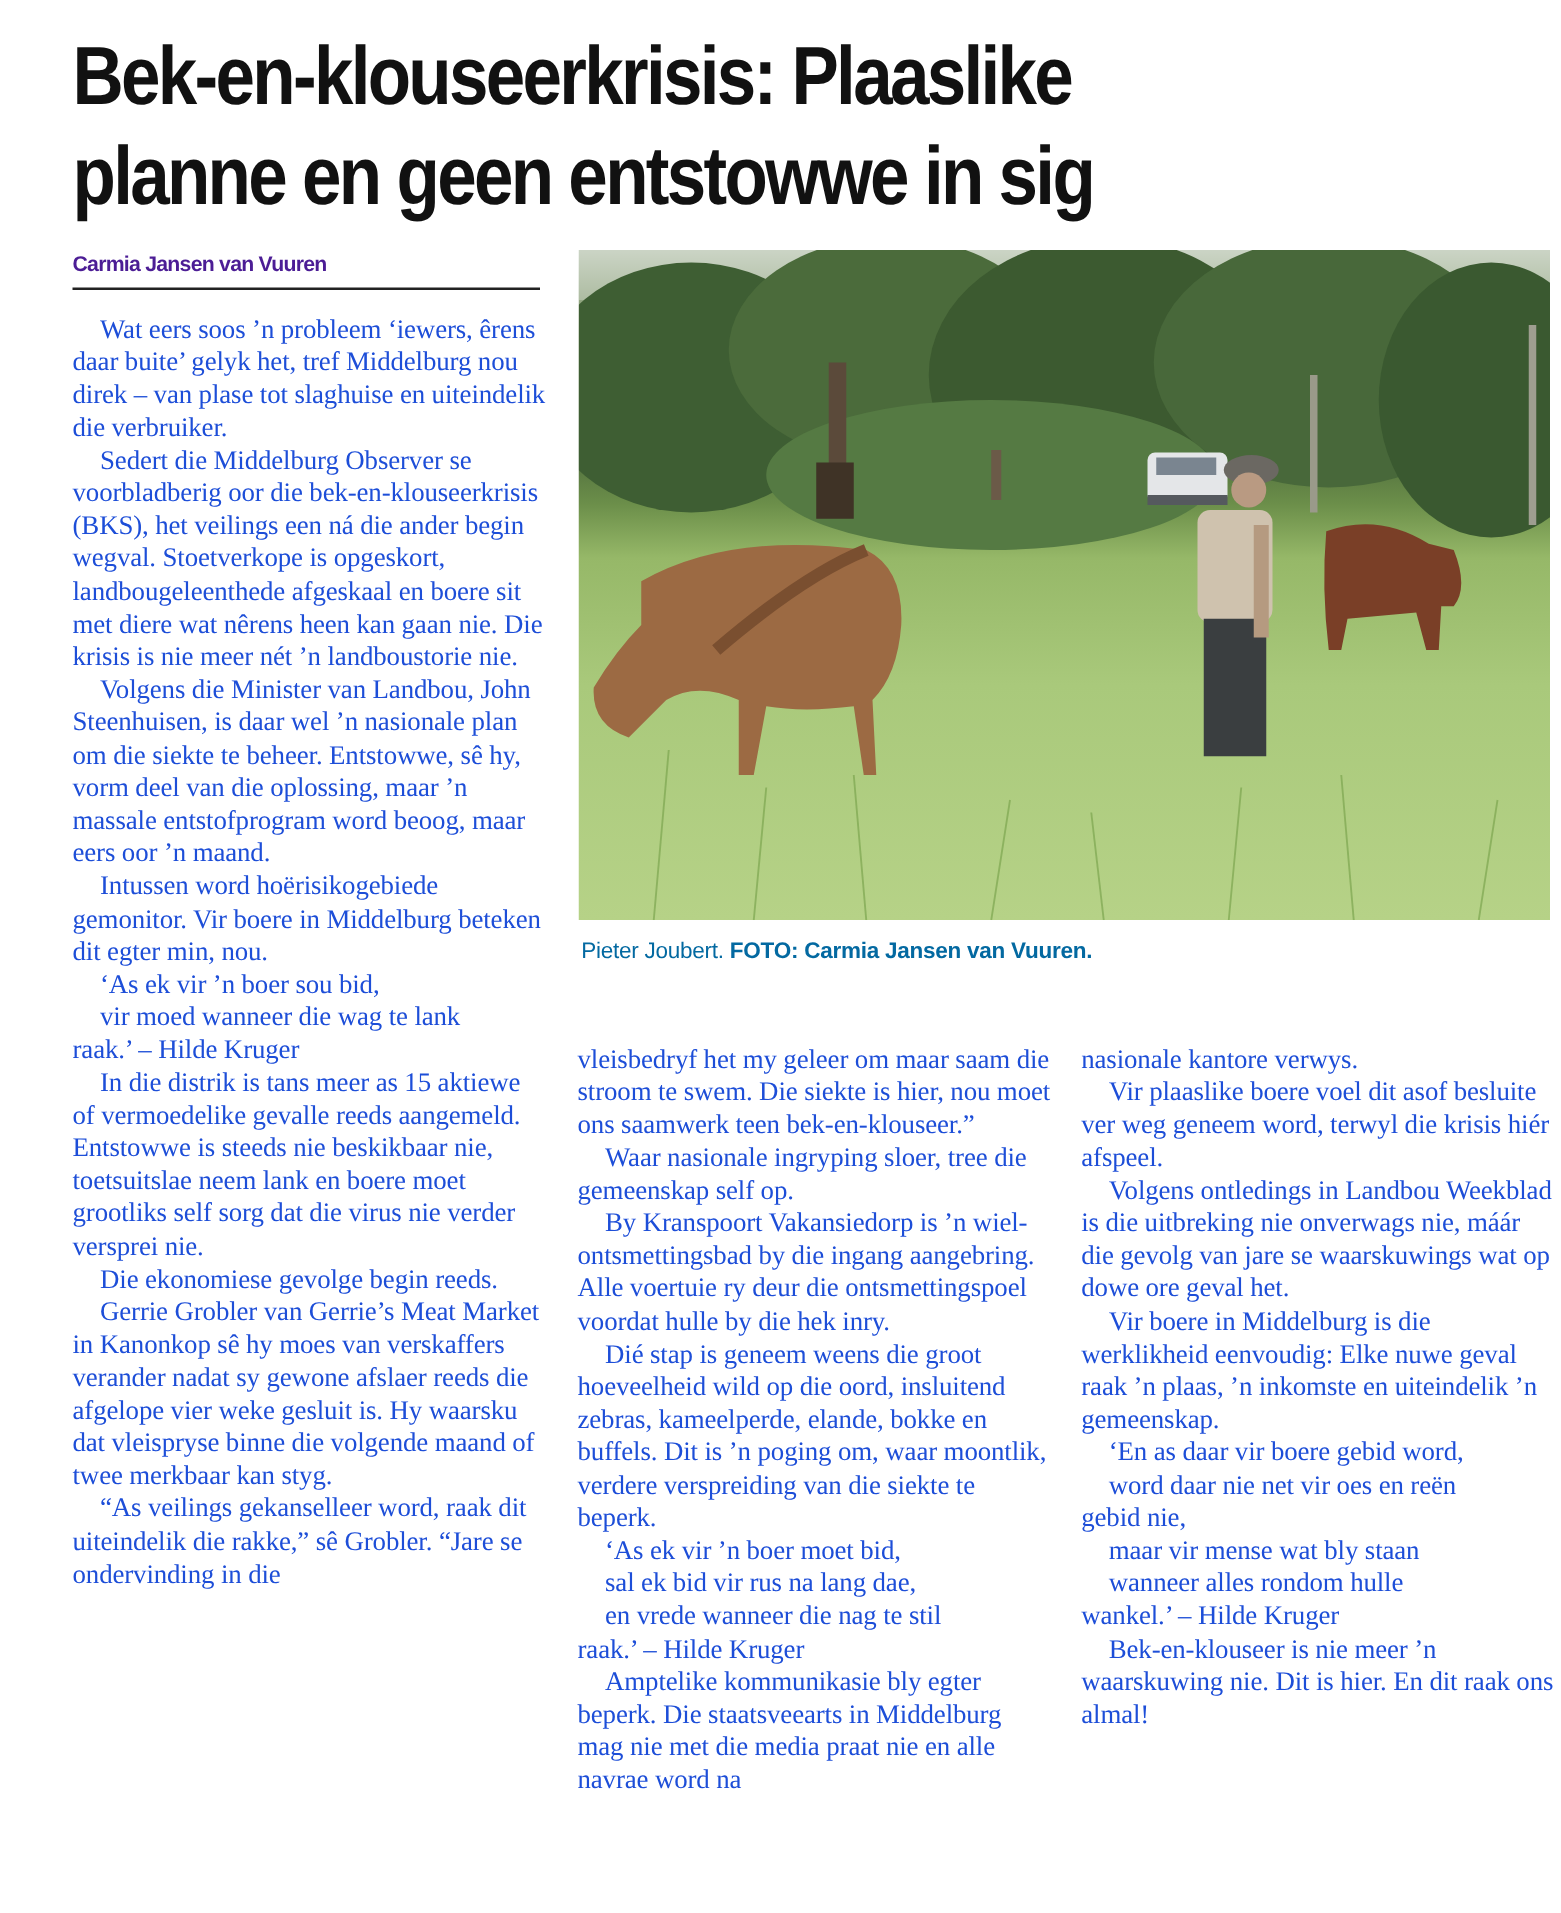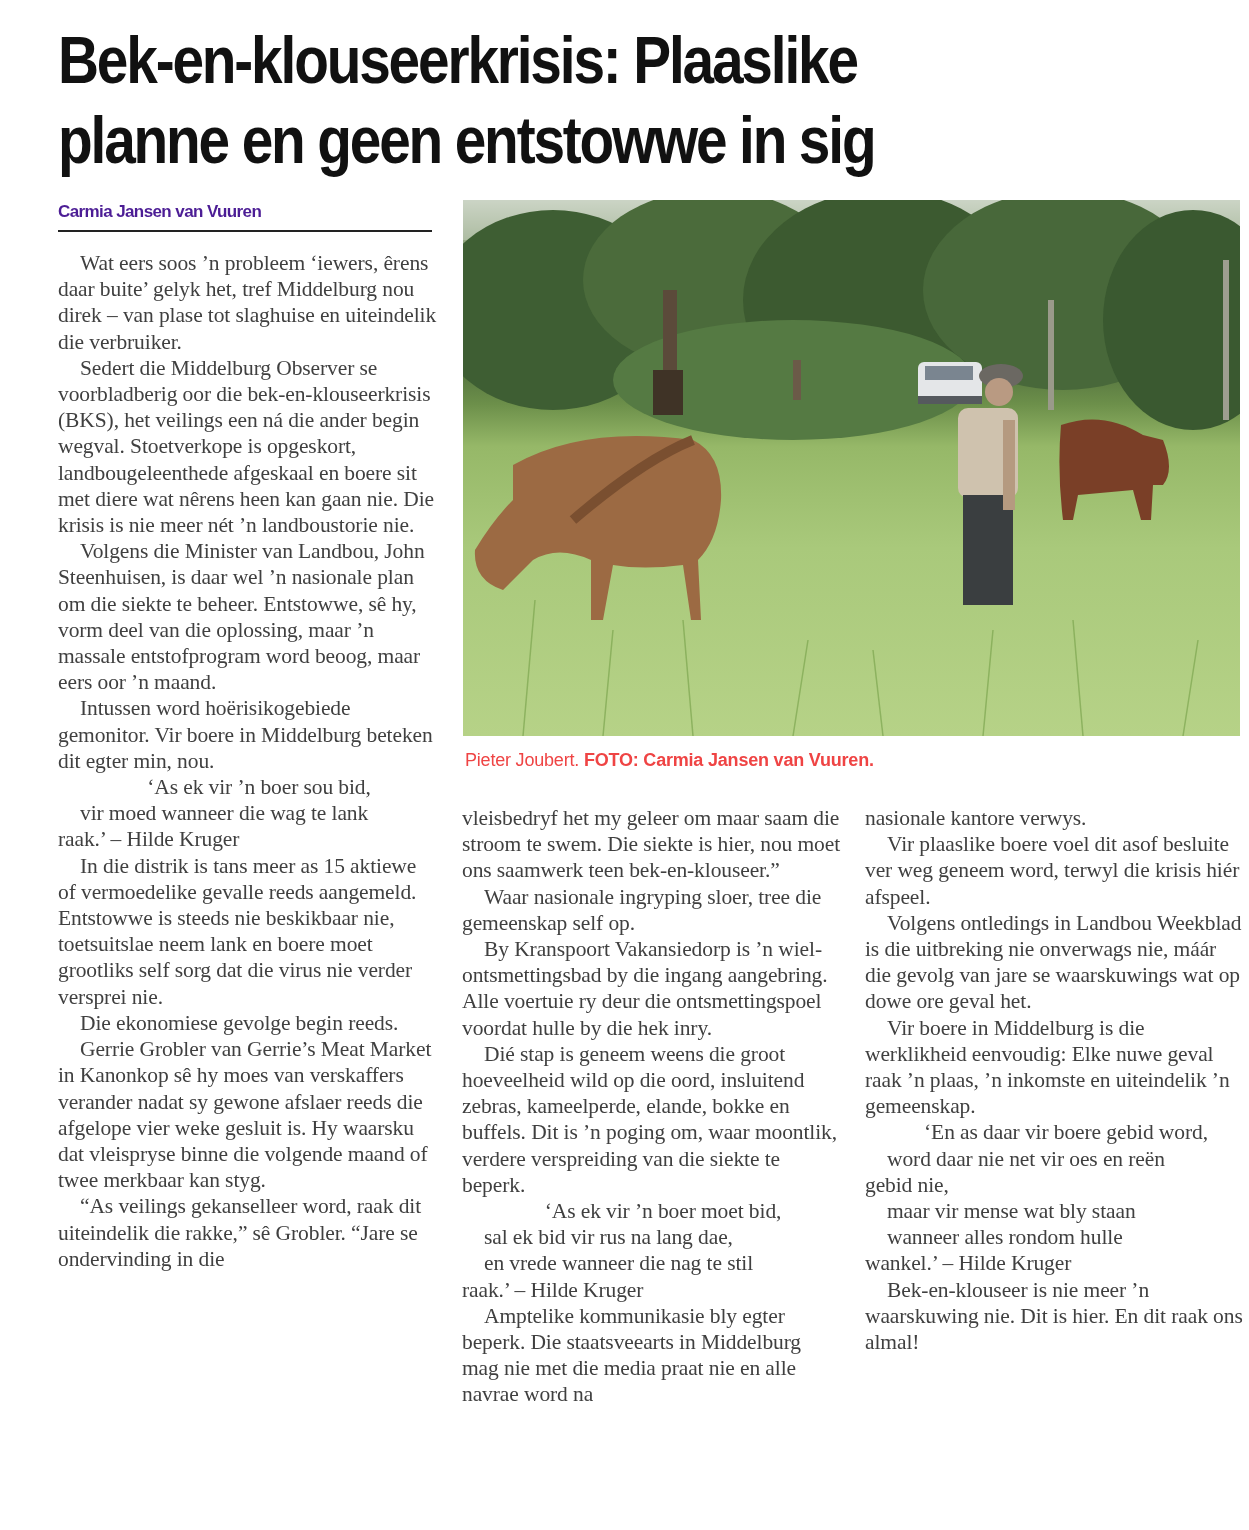--- a/index.html
+++ b/index.html
@@ -12,38 +12,38 @@
     color: #111;
   }
   .headline div { display: block; }
   .byline {
     position: absolute; left: 58px; top: 202px; width: 374px;
     font-family: "Liberation Sans", sans-serif; font-weight: bold; font-size: 17px;
     letter-spacing: -0.6px; padding-bottom: 8px; border-bottom: 2px solid #222; color: #4c1d95;
   }
   .col {
     position: absolute; font-family: "Liberation Serif", serif; font-size: 21.5px;
-    line-height: 26.2px; color: #404040; letter-spacing: -0.1px;
+    line-height: 26.2px; color: #1d4ed8; letter-spacing: -0.1px;
   }
   .col p { margin: 0; text-indent: 22px; }
-  .col p.noindent { text-indent: 0; }
-  .col p.verse { text-indent: 22px; text-align: center; }
+  .col p.noindent { text-indent: 0; margin-top: 29px; }
+  .col p.verse { text-indent: 22px; }
   .col p.verse-cont { padding-left: 22px; text-indent: 0; }
   .col p.verse-end { text-indent: 0; }
   #col1 { left: 58px; top: 250px; width: 380px; }
   #col2 { left: 462px; top: 805px; width: 380px; }
   #col3 { left: 865px; top: 805px; width: 380px; }
   .photo {
     position: absolute; left: 463px; top: 200px; width: 777px; height: 536px; overflow: hidden;
     background: linear-gradient(180deg, #cfd7c9 0%, #6f8a57 12%, #4f6d3d 30%, #6c8f4a 38%, #96b868 46%, #a9c97b 65%, #b6d287 100%);
   }
   .photo svg { position: absolute; left: 0; top: 0; }
   .caption {
     position: absolute; left: 465px; top: 750px; font-family: "Liberation Sans", sans-serif;
-    font-size: 18px; color: #ef4444; letter-spacing: -0.2px;
+    font-size: 18px; color: #0369a1; letter-spacing: -0.2px;
   }
   .caption b { font-weight: bold; }
 </style>
 </head>
 <body>
 
 <div class="headline">
   <div>Bek-en-klouseerkrisis: Plaaslike</div>
   <div>planne en geen entstowwe in sig</div>
 </div>

